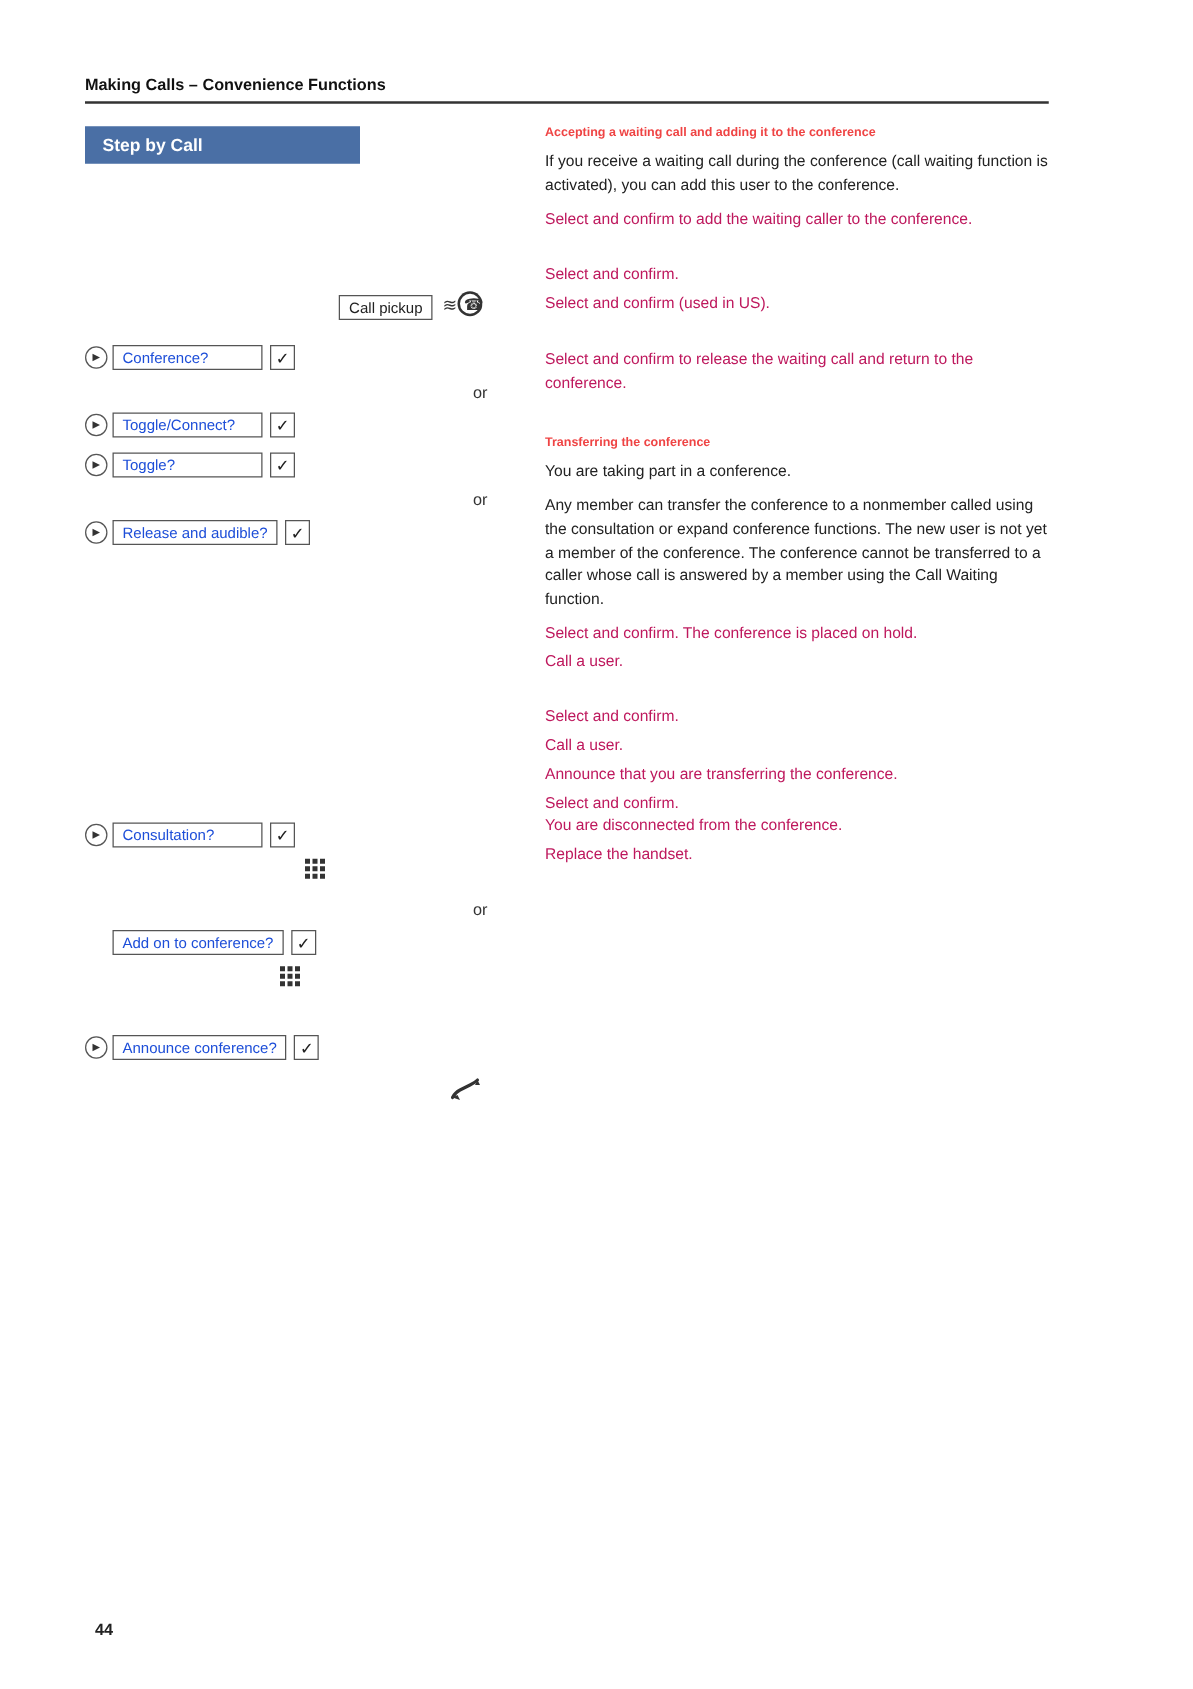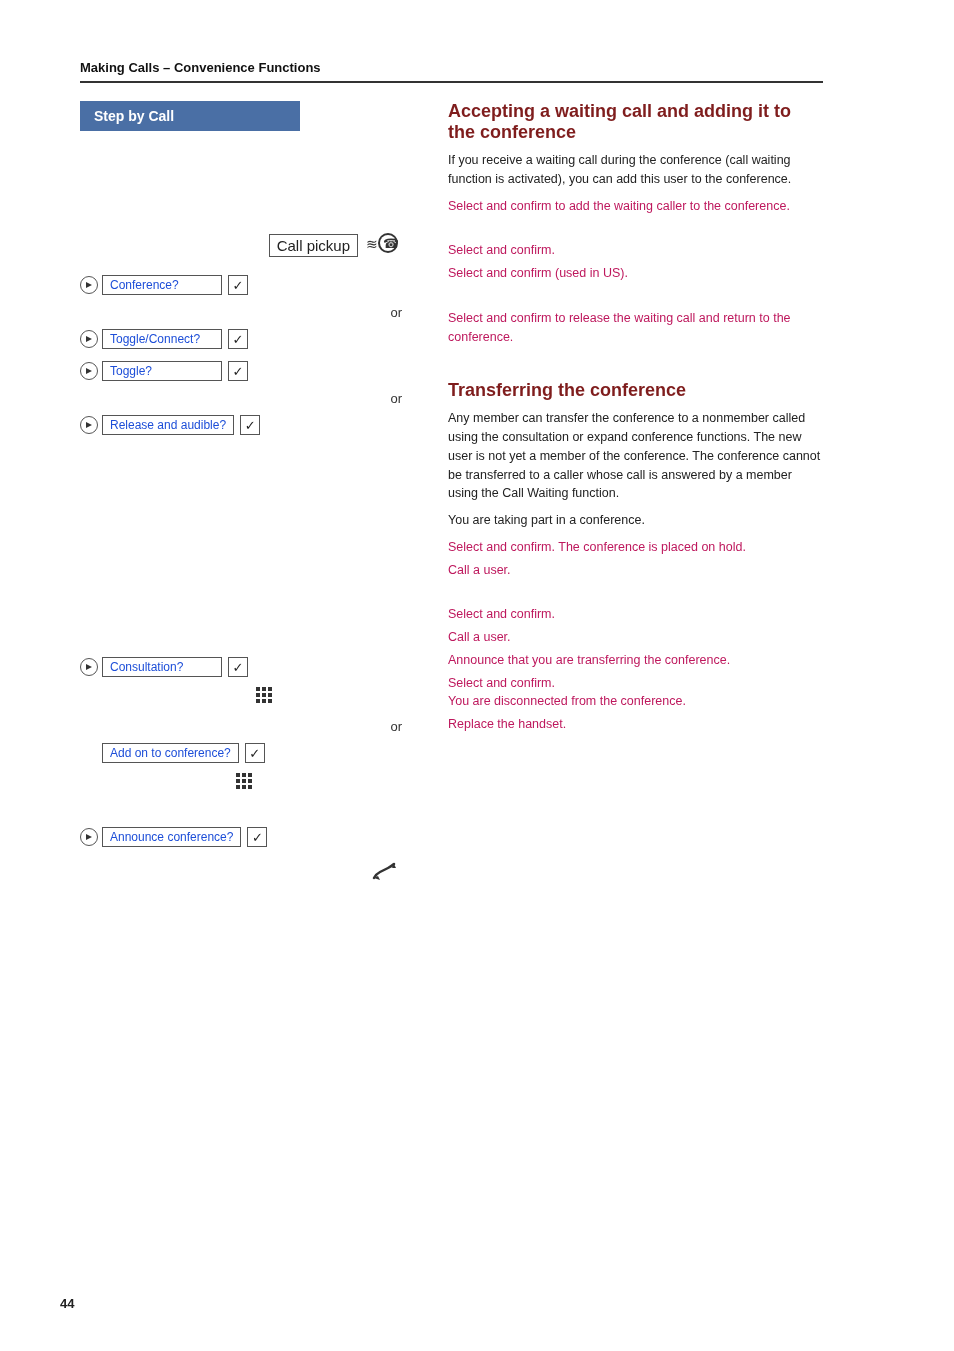--- a/index.html
+++ b/index.html
@@ -9,22 +9,23 @@
       font-size: 13px;
       color: #222;
       width: 954px;
       min-height: 1351px;
       position: relative;
     }
 
     .page {
       width: 883px;
       min-height: 1351px;
-      padding: 60px 60px 60px 80px;
+      padding: 60px 60px 60px 52px;
       position: relative;
+      margin-left: 16px;
     }
 
     .page-header {
       border-bottom: 2px solid #333;
       padding-bottom: 6px;
       margin-bottom: 18px;
     }
 
     .page-header-title {
       font-weight: bold;
@@ -127,35 +128,35 @@
       align-items: center;
       justify-content: flex-end;
       margin-bottom: 8px;
       padding-right: 22px;
       gap: 8px;
     }
 
     .call-pickup-label {
       border: 1px solid #555;
       padding: 2px 7px;
-      font-size: 15px;
+      font-size: 12px;
       background: #fff;
     }
 
     
     .right-col {
       flex: 1;
       padding-left: 28px;
       padding-top: 0;
     }
 
     .section-title {
-      color: #7f1d1d;
+      color: #ef4444;
       font-weight: bold;
-      font-size: 18px;
+      font-size: 10px;
       margin-bottom: 8px;
       margin-top: 14px;
     }
 
     .section-title:first-child {
       margin-top: 0;
     }
 
     .section-para {
       font-size: 12.5px;
@@ -371,24 +372,24 @@
 
       <p class="right-step-label">Select and confirm (used in US).</p>
 
       <div style="height: 22px;"></div>
 
       <p class="right-step-label">Select and confirm to release the waiting call and return to the conference.</p>
 
       <div class="section-gap"></div>
       <div class="section-title">Transferring the conference</div>
 
+      <p class="section-para">You are taking part in a conference.</p>
+
       <p class="section-para">Any member can transfer the conference to a nonmember called using the consultation or expand conference functions. The new user is not yet a member of the conference. The conference cannot be transferred to a caller whose call is answered by a member using the Call Waiting function.</p>
 
-      <p class="section-para">You are taking part in a conference.</p>
-
       <p class="right-step-label">Select and confirm. The conference is placed on hold.</p>
 
       <p class="right-step-label">Call a user.</p>
 
       <div style="height: 22px;"></div>
 
       <p class="right-step-label">Select and confirm.</p>
 
       <p class="right-step-label">Call a user.</p>
 

